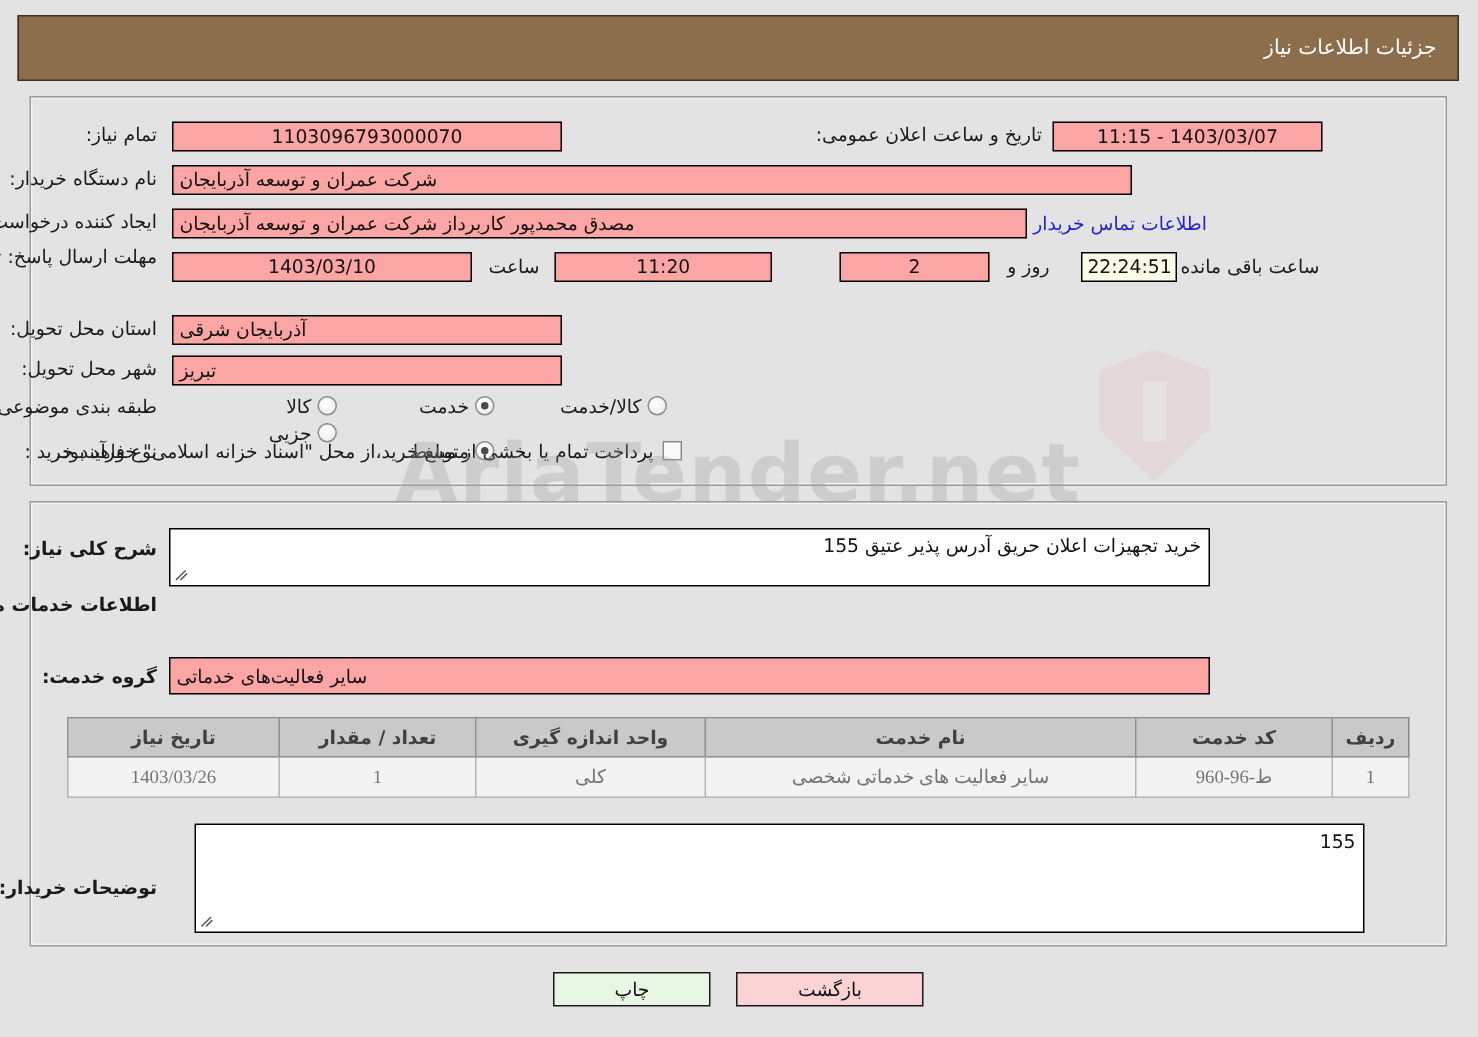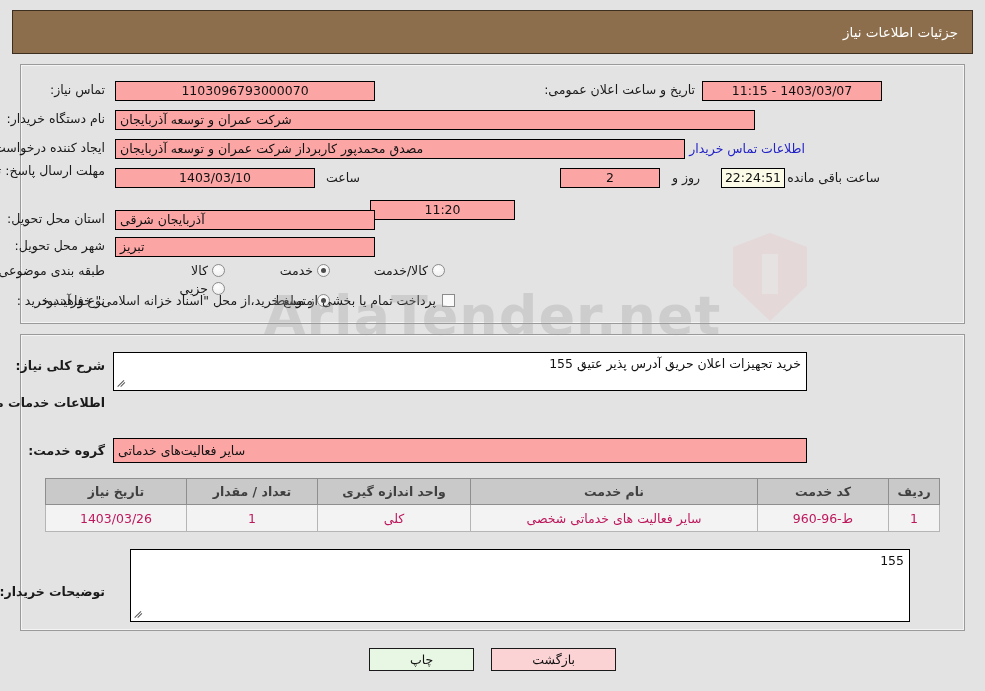--- a/index.html
+++ b/index.html
@@ -223,22 +223,23 @@
     padding: 0 6px;
     text-align: center;
     white-space: nowrap;
   }
   .tbl td {
     background: #f3f3f3;
     border: 1px solid #b5b5b5;
     height: 26px;
     padding: 0 6px;
     text-align: center;
-    color: #be185d;
-    white-space: nowrap;
+    color: #737373;
+    white-space: nowrap;
+    font-family: Liberation Serif, serif;
   }
 
   
   .footer {
     position: absolute;
     top: 648px;
     right: 0; left: 0;
     display: flex;
     justify-content: center;
     gap: 17px;
@@ -265,21 +266,21 @@
 </div>
 
 <div class="watermark">
   <div class="wm-shield"></div>
   <span class="wm-text">AriaTender.net</span>
 </div>
 
 <div class="panel" id="panel-top"></div>
 
 <div class="row" style="top:82px; right:880px; width:90px;">
-  <span class="lbl">تماس نیاز:</span>
+  <span class="lbl">تمام نیاز:</span>
 </div>
 <div class="fld center" style="position:absolute; top:81px; right:610px; width:260px;">1103096793000070</div>
 
 <div class="row" style="top:82px; right:290px;">
   <span class="lbl">تاریخ و ساعت اعلان عمومی:</span>
 </div>
 <div class="fld center" style="position:absolute; top:81px; right:103px; width:180px;">1403/03/07 - 11:15</div>
 
 <div class="row" style="top:111px; right:880px;">
   <span class="lbl">نام دستگاه خریدار:</span>
@@ -290,21 +291,21 @@
   <span class="lbl">ایجاد کننده درخواست:</span>
 </div>
 <div class="fld right" style="position:absolute; top:139px; right:300px; width:570px;">مصدق محمدپور کاربرداز شرکت عمران و توسعه آذربایجان</div>
 <a class="link" style="position:absolute; top:141px; right:180px;">اطلاعات تماس خریدار</a>
 
 <div class="row" style="top:163px; right:880px; width:95px; display:block;">
   <span class="lbl" style="display:block; line-height:16px;">مهلت ارسال پاسخ: تا تاریخ:</span>
 </div>
 <div class="fld center" style="position:absolute; top:168px; right:670px; width:200px;">1403/03/10</div>
 <span class="lbl" style="position:absolute; top:170px; right:625px;">ساعت</span>
-<div class="fld center" style="position:absolute; top:168px; right:470px; width:145px;margin-top:32px;">11:20</div>
+<div class="fld center" style="position:absolute; top:168px; right:470px; width:145px;">11:20</div>
 <div class="fld center" style="position:absolute; top:168px; right:325px; width:100px;">2</div>
 <span class="lbl" style="position:absolute; top:170px; right:285px;">روز و</span>
 <div class="fld center cream" style="position:absolute; top:168px; right:200px; width:64px;">22:24:51</div>
 <span class="lbl" style="position:absolute; top:170px; right:105px;">ساعت باقی مانده</span>
 
 <div class="row" style="top:211px; right:880px;">
   <span class="lbl">استان محل تحویل:</span>
 </div>
 <div class="fld right" style="position:absolute; top:210px; right:610px; width:260px;">آذربایجان شرقی</div>
 

